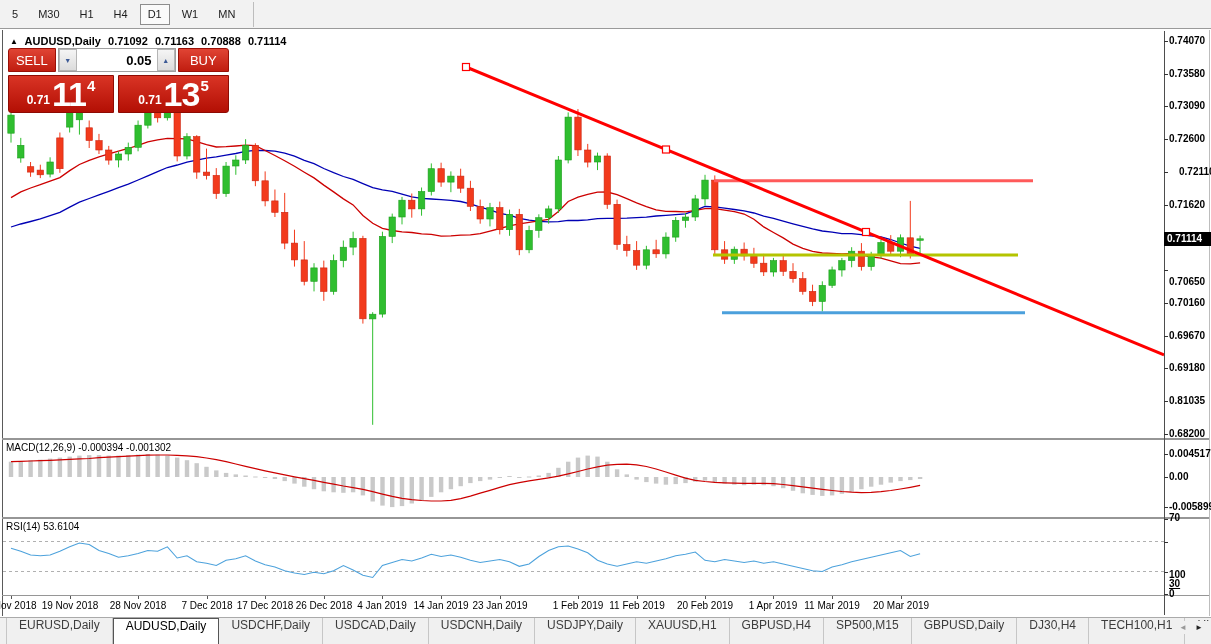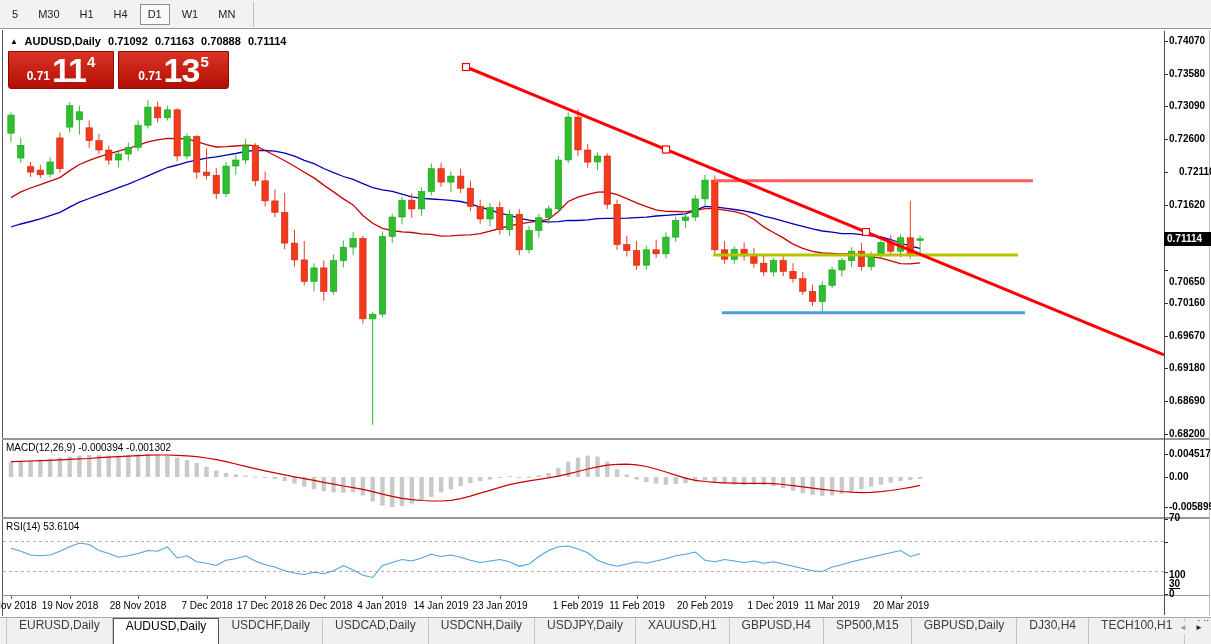--- a/index.html
+++ b/index.html
@@ -572,20 +572,33 @@
 <div class="chart-header">
   <span class="collapse-icon">▲</span>
   <span>AUDUSD,Daily</span>
   <span>0.71092</span>
   <span>0.71163</span>
   <span>0.70888</span>
   <span>0.71114</span>
 </div>
 
 <div class="trade-panel">
+  <div class="tp-row1">
+    <div class="tp-btn tp-sell">SELL</div>
+    <div class="tp-spin">
+      <div class="spin-btn">
+          <span>▼</span>
+        </div>
+      <div class="spin-field">0.05</div>
+      <div class="spin-btn">
+          <span>▲</span>
+        </div>
+    </div>
+    <div class="tp-btn tp-buy">BUY</div>
+  </div>
   <div class="tp-tiles">
     <div class="tile tile-sell">
       <span class="prefix">0.71</span>
       <span class="big">11</span>
       <span class="sup">4</span>
     </div>
     <div class="tile tile-buy">
       <span class="prefix">0.71</span>
       <span class="big">13</span>
       <span class="sup">5</span>
@@ -616,21 +629,21 @@
     <div class="axis-label" style="top: 199px;">0.71620</div>
     <div class="axis-tick" style="top: 270px;"></div>
     <div class="axis-label" style="top: 276px;">0.70650</div>
     <div class="axis-tick" style="top: 303px;"></div>
     <div class="axis-label" style="top: 297px;">0.70160</div>
     <div class="axis-tick" style="top: 336px;"></div>
     <div class="axis-label" style="top: 330px;">0.69670</div>
     <div class="axis-tick" style="top: 368px;"></div>
     <div class="axis-label" style="top: 362px;">0.69180</div>
     <div class="axis-tick" style="top: 401px;"></div>
-    <div class="axis-label" style="top: 395px;">0.68690</div>
+    <div class="axis-label" style="top: 395px;">0.81035</div>
     <div class="axis-tick" style="top: 434px;"></div>
     <div class="axis-label" style="top: 428px;">0.68200</div>
     <div class="axis-tick" style="top: 454px;"></div>
     <div class="axis-label" style="top: 448px;">0.004517</div>
     <div class="axis-tick" style="top: 477px;"></div>
     <div class="axis-label" style="top: 471px;">0.00</div>
     <div class="axis-tick" style="top: 507px;"></div>
     <div class="axis-label" style="top: 501px;">-0.005899</div>
     <div class="axis-tick" style="top: 519px;"></div>
     <div class="axis-label" style="top: 535px; margin-top: 34px;">100</div>
@@ -661,21 +674,21 @@
     <div class="date-label" style="left: 401px;">14 Jan 2019</div>
     <div class="date-tick" style="left: 500px;"></div>
     <div class="date-label" style="left: 460px;">23 Jan 2019</div>
     <div class="date-tick" style="left: 578px;"></div>
     <div class="date-label" style="left: 538px;">1 Feb 2019</div>
     <div class="date-tick" style="left: 637px;"></div>
     <div class="date-label" style="left: 597px;">11 Feb 2019</div>
     <div class="date-tick" style="left: 705px;"></div>
     <div class="date-label" style="left: 665px;">20 Feb 2019</div>
     <div class="date-tick" style="left: 773px;"></div>
-    <div class="date-label" style="left: 733px;">1 Dec 2019</div>
+    <div class="date-label" style="left: 733px;">1 Apr 2019</div>
     <div class="date-tick" style="left: 832px;"></div>
     <div class="date-label" style="left: 792px;">11 Mar 2019</div>
     <div class="date-tick" style="left: 901px;"></div>
     <div class="date-label" style="left: 861px;">20 Mar 2019</div>
   </div>
 
 <div class="tabbar" id="tabbar">
     <div class="tab">EURUSD,Daily</div>
     <div class="tab active">AUDUSD,Daily</div>
     <div class="tab">USDCHF,Daily</div>

